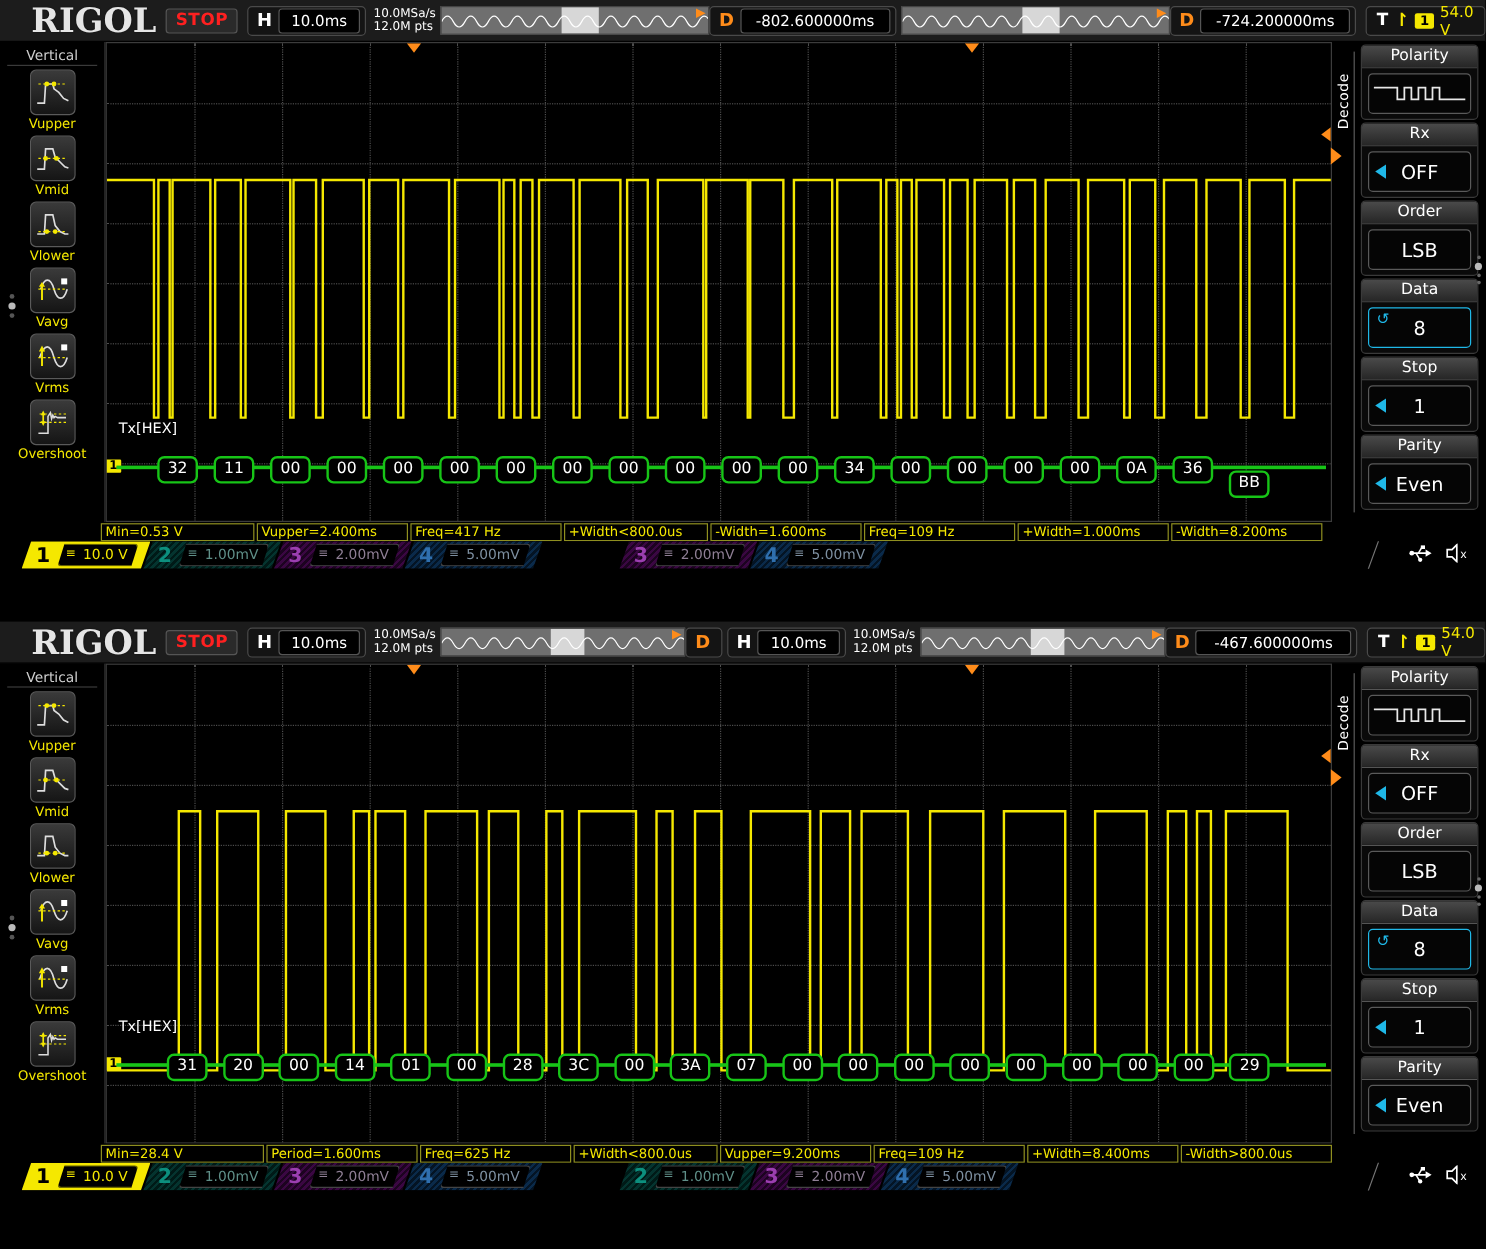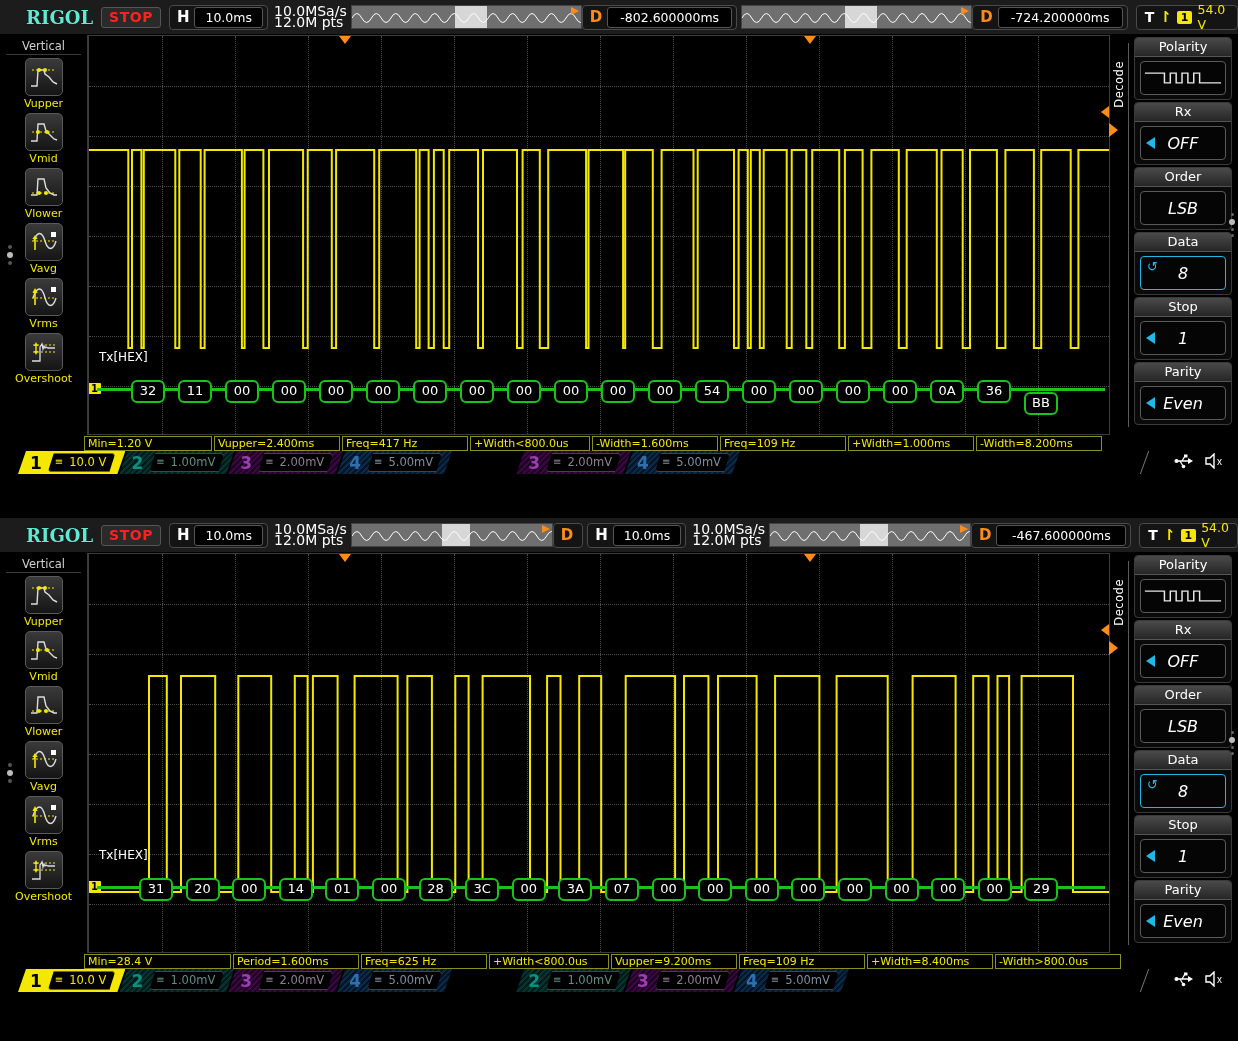--- a/index.html
+++ b/index.html
@@ -22,24 +22,24 @@
   .toolbar {
     position: relative;
     height: 35px;
     background: #1c1c1c;
     border-bottom: 1px solid #000;
     display: flex;
     align-items: center;
     padding-left: 6px;
   }
   .logo {
-    color: #5eead4;
+    color: #e5e5e5;
     font-family: "DejaVu Serif", "Liberation Serif", serif;
     font-weight: bold;
-    font-size: 18px;
+    font-size: 28px;
     letter-spacing: 0px;
     margin: 0 8px 0 20px;
     text-shadow: 0 0 1px #000;
   }
   .runstop {
     color: #ff2020;
     font-weight: bold;
     font-size: 14px;
     border: 1px solid #555;
     border-radius: 3px;
@@ -70,21 +70,21 @@
     border: 1px solid #555;
     border-radius: 3px;
     color: #fff;
     font-size: 12.5px;
     padding: 2px 10px;
     min-width: 62px;
     text-align: center;
   }
   .samp {
     color: #fff;
-    font-size: 14px;
+    font-size: 10px;
     line-height: 11.5px;
     margin: 0 4px 0 2px;
     white-space: nowrap;
   }
   .memo {
     position: relative;
     width: 255px; height: 24px;
     background: #6f6f6f;
     border: 1px solid #444;
     overflow: hidden;
@@ -233,21 +233,21 @@
     border-bottom:1px solid #555;
     border-radius:3px 3px 0 0;
   }
   .rpanel .vbox {
     margin: 4px 5px 0 5px;
     border:1px solid #5a5a5a; border-radius:4px;
     background:#050505;
     height: 34px;
     display:flex; align-items:center; justify-content:center;
     position:relative;
-    color:#fff; font-size:16px;font-style:italic;
+    color:#fff; font-size:16px;
   }
   .rpanel .vbox.sel { border-color:#1fb8e8; }
   .arrow-l {
     position:absolute; left:5px; top:50%;
     transform: translateY(-50%);
     width:0;height:0;
     border-top:6px solid transparent; border-bottom:6px solid transparent;
     border-right:9px solid #1fb8e8;
   }
   .refresh-ic {
@@ -495,21 +495,21 @@
           <div class="dbyte" style="left:136.0px;top:344.0px;width:34.0px">00</div>
           <div class="dbyte" style="left:183.0px;top:344.0px;width:34.0px">00</div>
           <div class="dbyte" style="left:230.0px;top:344.0px;width:34.0px">00</div>
           <div class="dbyte" style="left:277.0px;top:344.0px;width:34.0px">00</div>
           <div class="dbyte" style="left:324.0px;top:344.0px;width:34.0px">00</div>
           <div class="dbyte" style="left:371.0px;top:344.0px;width:34.0px">00</div>
           <div class="dbyte" style="left:418.0px;top:344.0px;width:34.0px">00</div>
           <div class="dbyte" style="left:465.0px;top:344.0px;width:34.0px">00</div>
           <div class="dbyte" style="left:512.0px;top:344.0px;width:34.0px">00</div>
           <div class="dbyte" style="left:559.0px;top:344.0px;width:34.0px">00</div>
-          <div class="dbyte" style="left:606.0px;top:344.0px;width:34.0px">54</div>
+          <div class="dbyte" style="left:606.0px;top:344.0px;width:34.0px">34</div>
           <div class="dbyte" style="left:653.0px;top:344.0px;width:34.0px">00</div>
           <div class="dbyte" style="left:700.0px;top:344.0px;width:34.0px">00</div>
           <div class="dbyte" style="left:747.0px;top:344.0px;width:34.0px">00</div>
           <div class="dbyte" style="left:794.0px;top:344.0px;width:34.0px">00</div>
           <div class="dbyte" style="left:841.0px;top:344.0px;width:34.0px">0A</div>
           <div class="dbyte" style="left:888.0px;top:344.0px;width:34.0px">36</div>
           <div class="dbyte" style="left:935.0px;top:356px;width:34.0px">BB</div>
   </div>
       </div>
       <div class="rightmenu">
@@ -560,21 +560,21 @@
     </div>
         <div class="rdots">
           <i></i>
           <i class="on"></i>
           <i></i>
           <i></i>
         </div>
       </div>
     </div>
     <div class="measbar">
-      <div class="meas" style="width:128px">Min=1.20 V</div>
+      <div class="meas" style="width:128px">Min=0.53 V</div>
       <div class="meas" style="width:126px">Vupper=2.400ms</div>
       <div class="meas" style="width:126px">Freq=417 Hz</div>
       <div class="meas" style="width:120px">+Width&lt;800.0us</div>
       <div class="meas" style="width:126px">-Width=1.600ms</div>
       <div class="meas" style="width:126px">Freq=109 Hz</div>
       <div class="meas" style="width:126px">+Width=1.000ms</div>
       <div class="meas" style="width:126px">-Width=8.200ms</div>
     </div>
     <div class="chanbar">
       <div style="width:18px"></div>
@@ -869,21 +869,21 @@
     </div>
         <div class="rdots">
           <i></i>
           <i class="on"></i>
           <i></i>
           <i></i>
         </div>
       </div>
     </div>
     <div class="measbar">
-      <div class="meas" style="width:147px">Min=28.4 V</div>
+      <div class="meas" style="width:136px">Min=28.4 V</div>
       <div class="meas" style="width:126px">Period=1.600ms</div>
       <div class="meas" style="width:126px">Freq=625 Hz</div>
       <div class="meas" style="width:120px">+Width&lt;800.0us</div>
       <div class="meas" style="width:126px">Vupper=9.200ms</div>
       <div class="meas" style="width:126px">Freq=109 Hz</div>
       <div class="meas" style="width:126px">+Width=8.400ms</div>
       <div class="meas" style="width:126px">-Width&gt;800.0us</div>
     </div>
     <div class="chanbar">
       <div style="width:18px"></div>

